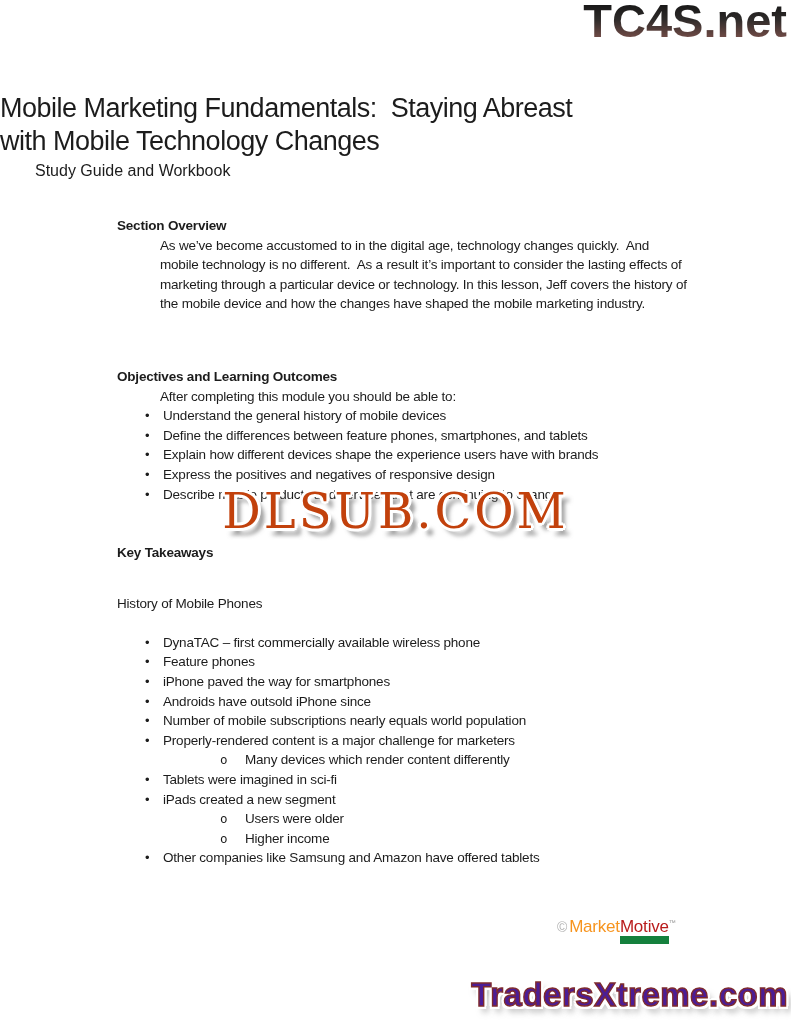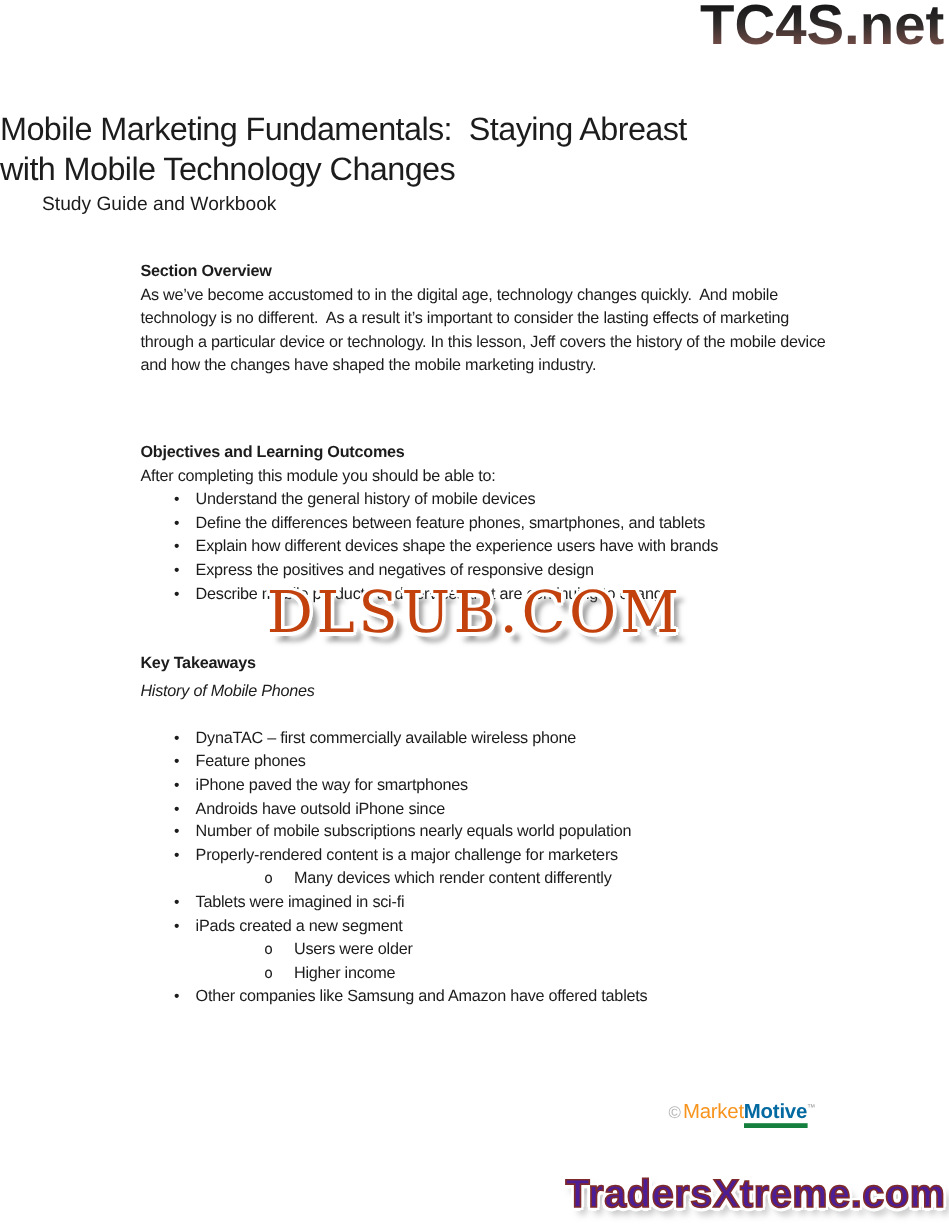--- a/index.html
+++ b/index.html
@@ -20,22 +20,22 @@
   .title-block { position:absolute; top:92px; left:0; width:791px; }
   .title-line { font-size:27px; line-height:33px; letter-spacing:-0.5px; white-space:pre-wrap; }
   .subtitle   { font-size:16px; line-height:22px; margin-top:2px;padding-left:35px; }
 
   
   .col { position:absolute; left:117px; width:572px; font-size:13.5px; line-height:19.6px; letter-spacing:-0.2px; }
   .overview  { top:216px; }
   .objectives{ top:367px; }
   .takeaways { top:543px; }
   .h { font-weight:bold; }
-  .para { white-space:pre-wrap; }
-  .plain-sub { margin-top:3px;font-style:italic; }
+  .para { white-space:pre-wrap;margin-left:43px; }
+  .plain-sub { margin-top:31px; }
   .list-gap  { margin-top:19.6px; }
 
   
   .li { position:relative; padding-left:46px; }
   .li .marker { position:absolute; left:28px; top:0; font-size:13px; }
   .li.sub { padding-left:128px; }
   .li.sub .marker { left:103px; font-family:"DejaVu Sans Mono", monospace; font-size:12.5px; }
 
   
   .dlsub-watermark {
@@ -45,21 +45,21 @@
     text-shadow:
       -3px 0 0 #fff, 3px 0 0 #fff, 0 -3px 0 #fff, 0 3px 0 #fff,
       -2px -2px 0 #fff, 2px -2px 0 #fff, -2px 2px 0 #fff, 2px 2px 0 #fff,
       6px 7px 4px rgba(110,110,110,0.75);
   }
 
   
   .footer-brand { position:absolute; top:917px; left:557px; font-size:17px; letter-spacing:-0.2px; white-space:nowrap; }
   .copy-symbol   { color:#b3b3b3; font-size:14px; margin-right:2px; }
   .brand-market  { color:#f7941e; }
-  .brand-motive  { color:#0369a1; font-weight:bold; border-bottom:4px solid #15803d; }
+  .brand-motive  { color:#b91c1c; font-weight:normal; border-bottom:8px solid #15803d; }
   .brand-tm      { color:#9a9a9a; font-size:7px; vertical-align:super; }
 
   
   .tx-watermark {
     position:absolute; top:976px; right:3px;
     font-size:33px; font-weight:bold; letter-spacing:0.5px; white-space:nowrap;
     color:#4c1d95; -webkit-text-stroke:1.4px #7e2a2d;
     text-shadow:
       2.5px 2.5px 0 #fff, -2.5px 2.5px 0 #fff, 2.5px -2.5px 0 #fff, -2.5px -2.5px 0 #fff,
       0 3px 0 #fff, 0 -3px 0 #fff, 3px 0 0 #fff, -3px 0 0 #fff,

